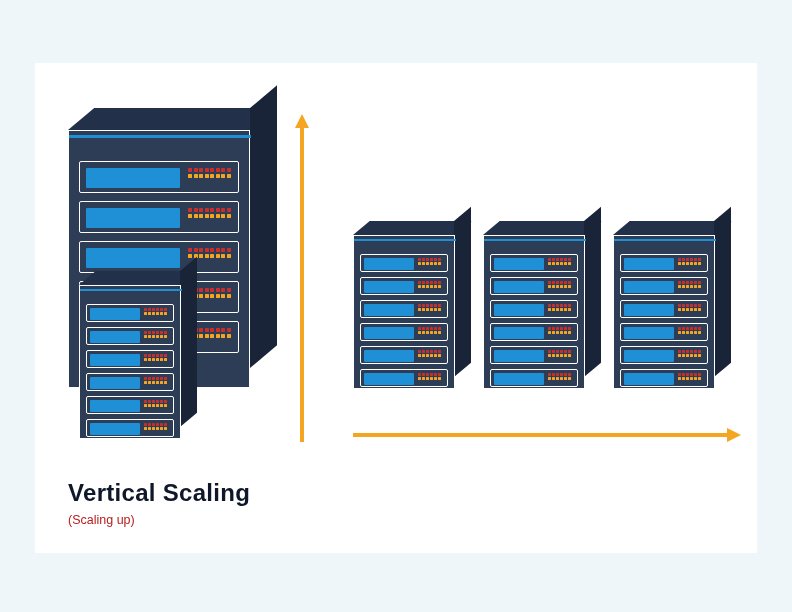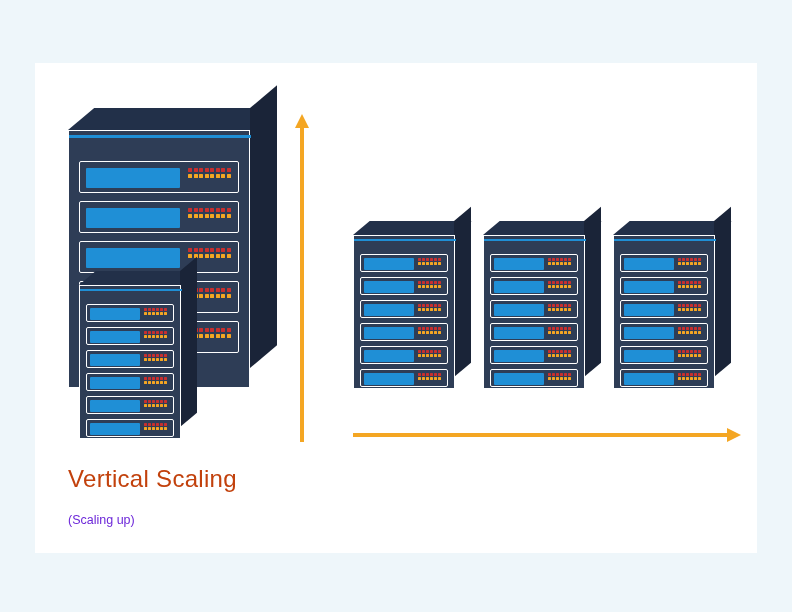--- a/index.html
+++ b/index.html
@@ -1,20 +1,20 @@
 <!DOCTYPE html>
 <html><head>
 <meta charset="utf-8">
 <style>
 *{margin:0;padding:0;box-sizing:border-box}
 body{width:792px;height:612px;background:#eef6fa;font-family:"Helvetica Neue",Arial,sans-serif;position:relative;overflow:hidden}
 .panel{position:absolute;left:35px;top:63px;width:722px;height:490px;background:#fff}
 .section-labels{position:absolute;bottom:26px}
-.section-labels h2{font-size:24px;font-weight:400;color:#c2410c;margin-bottom:20px;letter-spacing:.3px}
-.section-labels p{font-size:12.5px;color:#6d28d9}
+.section-labels h2{font-size:24px;font-weight:700;color:#0f172a;margin-bottom:6px;letter-spacing:.3px}
+.section-labels p{font-size:12.5px;color:#b91c1c}
 .labels-left{left:33px}
 .labels-right{left:338px}
 .arrow-v{position:absolute;left:260px;top:51px;width:14px;height:328px}
 .arrow-v .shaft{position:absolute;left:5px;top:10px;width:4px;height:318px;background:#f4a623}
 .arrow-v .head{position:absolute;left:0;top:0;width:0;height:0;border-left:7px solid transparent;border-right:7px solid transparent;border-bottom:14px solid #f4a623}
 .arrow-h{position:absolute;left:318px;top:365px;width:388px;height:14px}
 .arrow-h .shaft{position:absolute;left:0;top:5px;width:378px;height:4px;background:#f4a623}
 .arrow-h .head{position:absolute;right:0;top:0;width:0;height:0;border-top:7px solid transparent;border-bottom:7px solid transparent;border-left:14px solid #f4a623}
 .server{position:absolute}
 .srv-face{position:absolute;background:#2e3d56;border:1px solid #fff}

